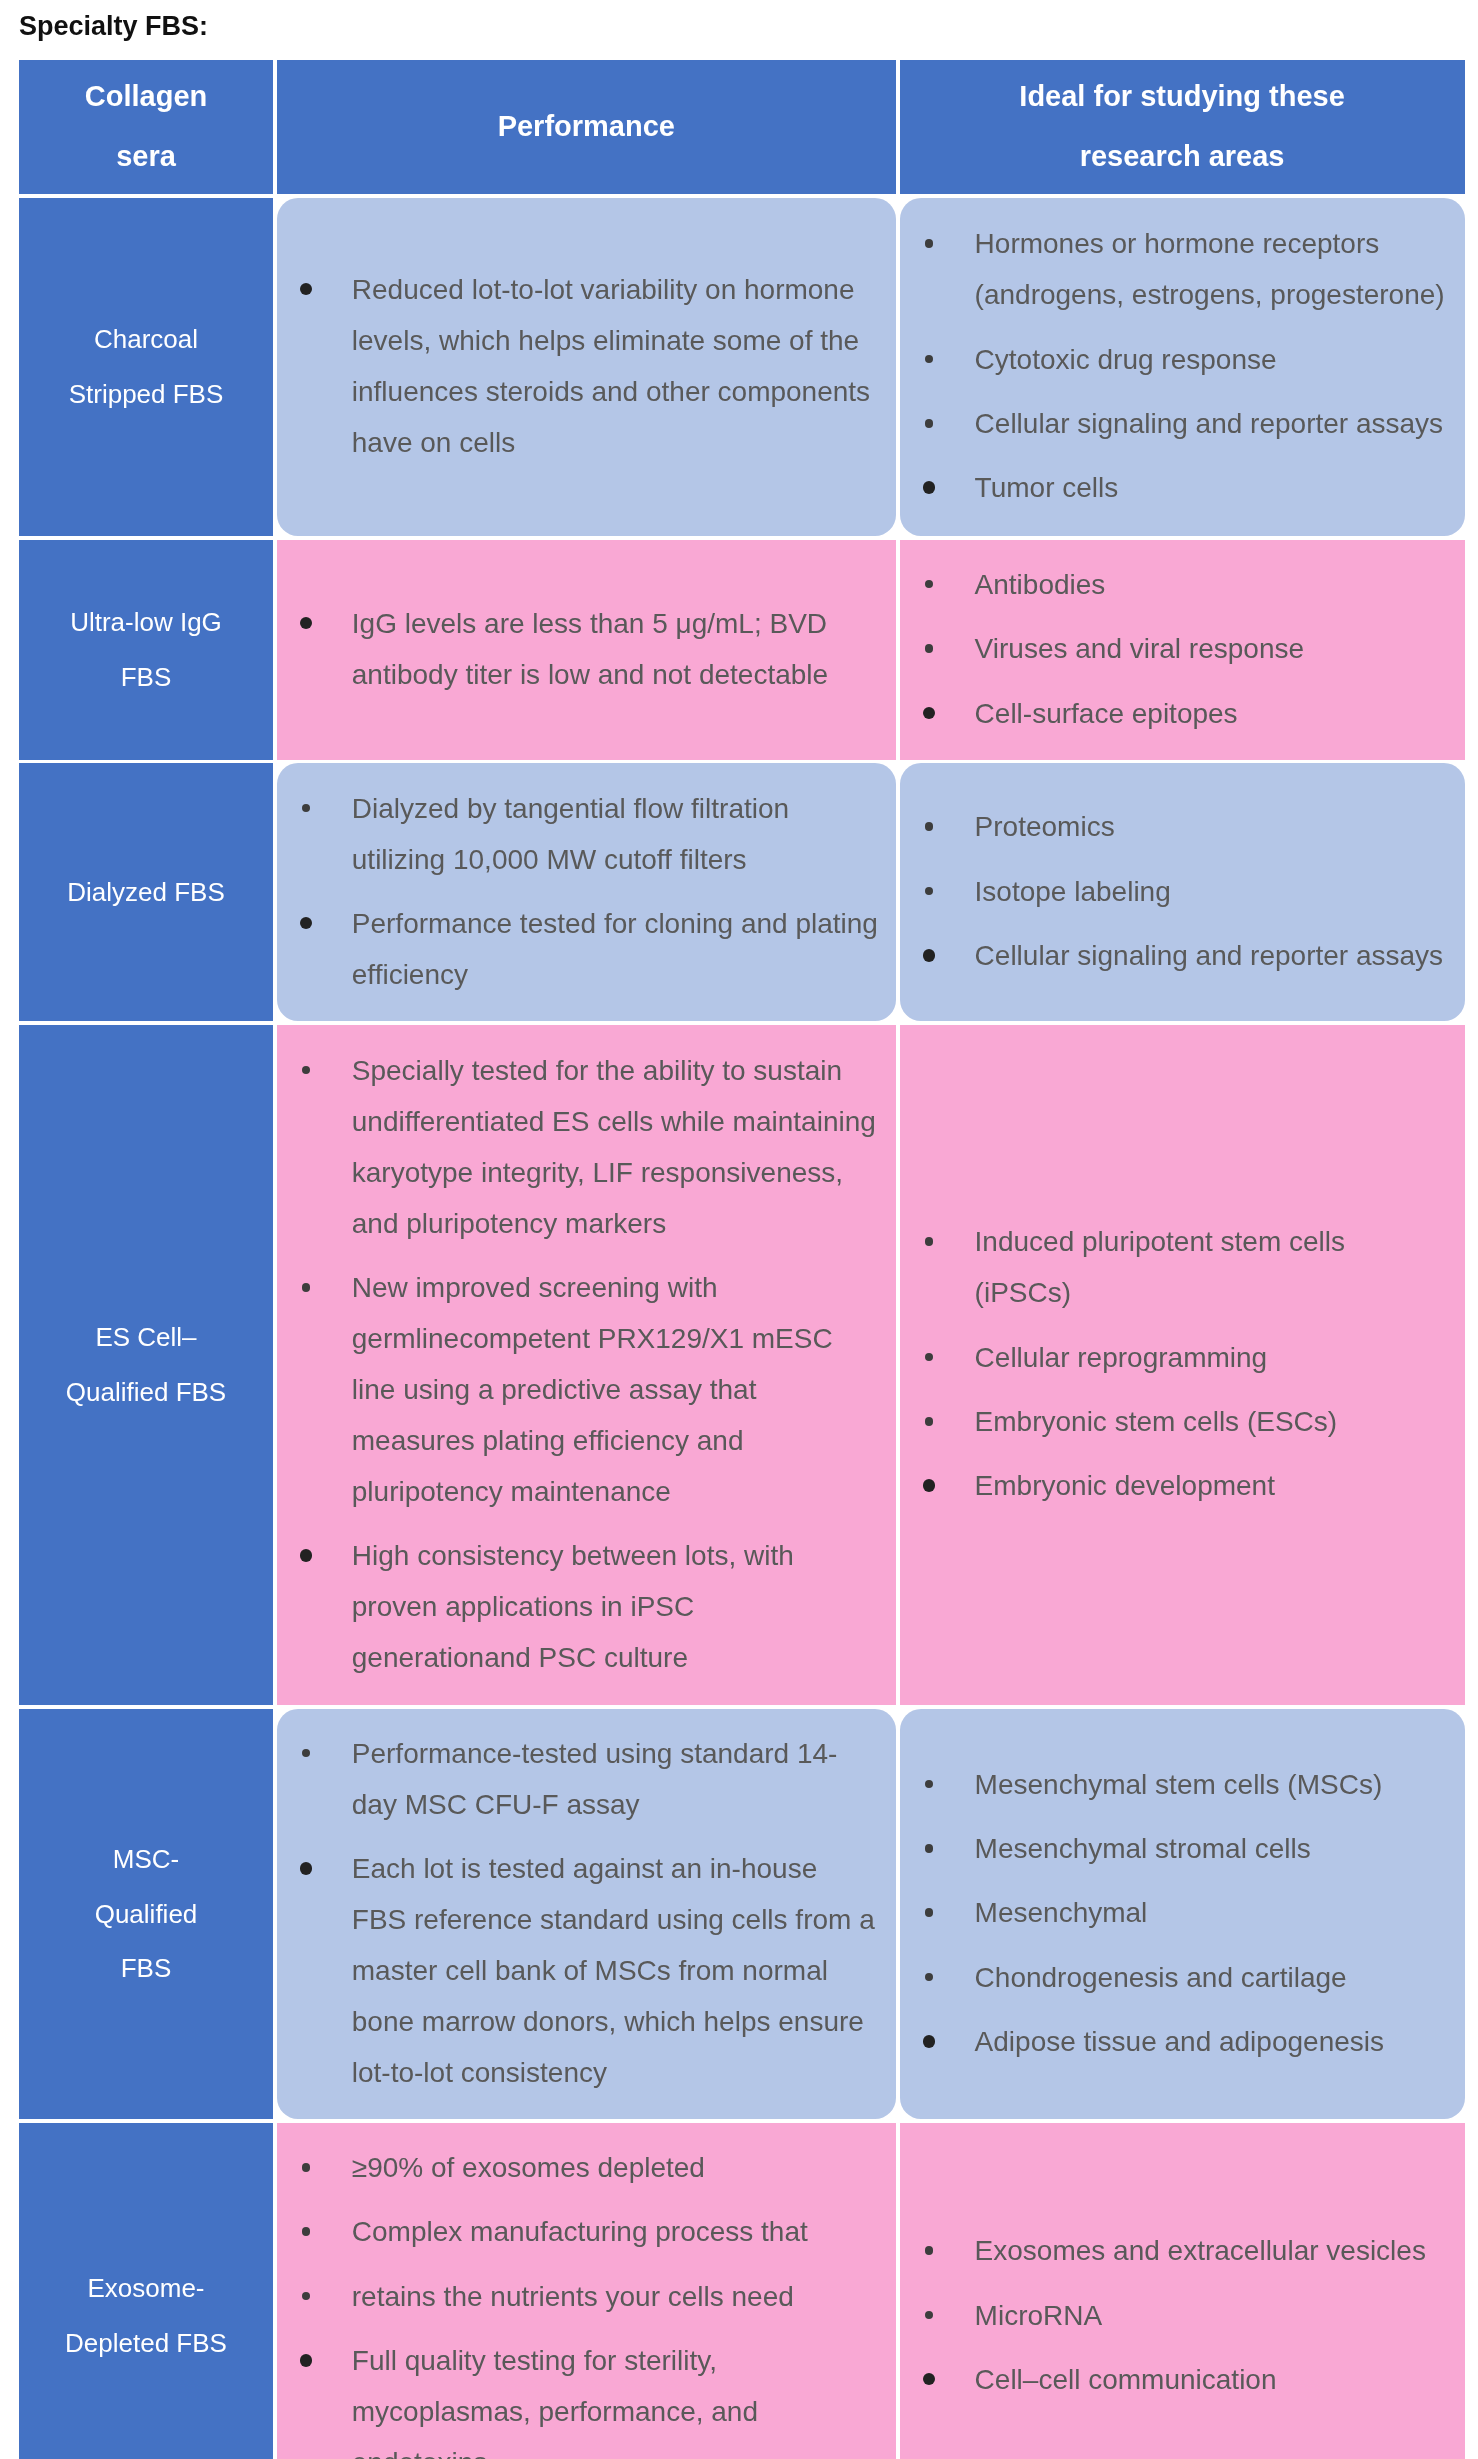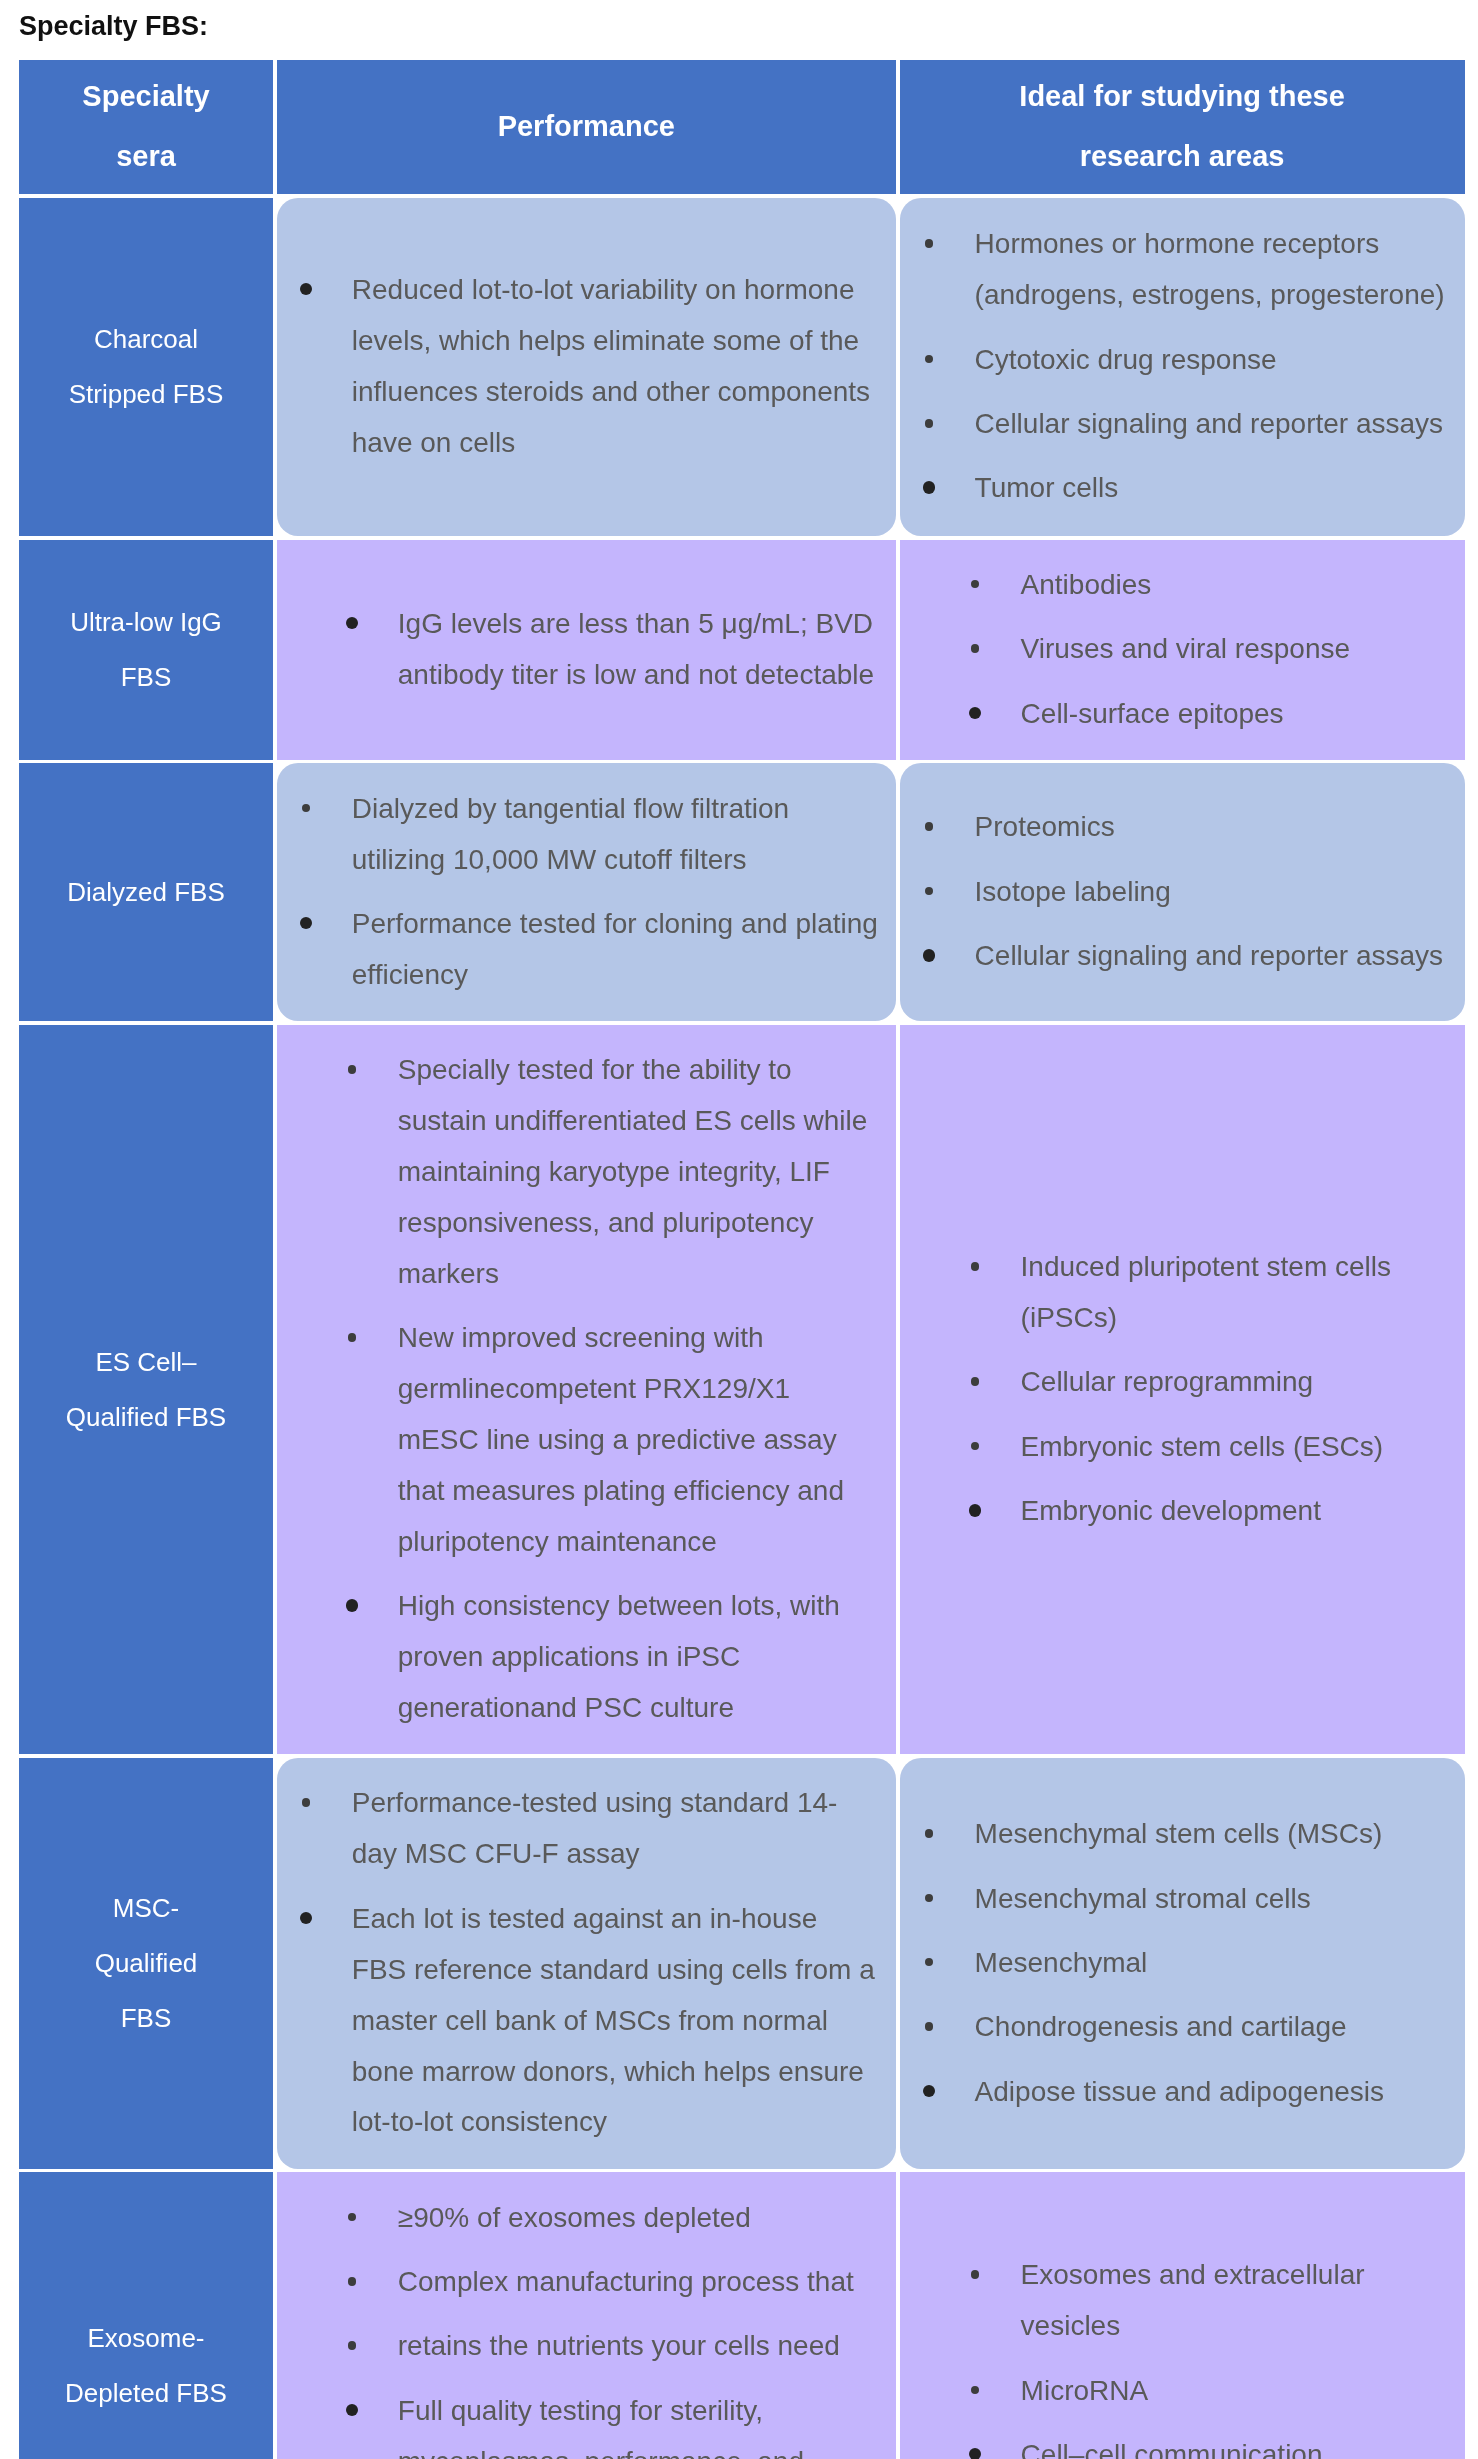--- a/index.html
+++ b/index.html
@@ -52,21 +52,21 @@
     color: #ffffff;
     font-weight: 400;
     font-size: 26px;
     line-height: 2.1;
     text-align: center;
     align-items: center;
     padding: 5.8px 7.7px;
   }
   
   .band-dark .body-cell  { background: #B4C6E7; border-radius: 21px; }
-  .band-light .body-cell { background: #c4b5fd; padding-left: 46px; }
+  .band-light .body-cell { background: #f9a8d4; }
   .body-cell {
     color: #595959;
     font-size: 28px;
     line-height: 1.82;
     padding: 15.4px 17.3px 15.4px 0;
   }
   ul.bullets { list-style: none; }
   ul.bullets li {
     position: relative;
     padding-left: 75px;
@@ -101,21 +101,21 @@
 </head>
 <body>
 
 <div class="page">
 
   <div class="title">Specialty FBS:</div>
 
   <div class="fbs-table">
 
     <div class="row header-row">
-      <div class="cell head prelines">Specialty
+      <div class="cell head prelines">Collagen
 sera</div>
       <div class="cell head prelines">Performance</div>
       <div class="cell head prelines">Ideal for studying these
 research areas</div>
     </div>
 
     <div class="row band-dark r1">
       <div class="cell label-cell prelines">Charcoal
 Stripped FBS</div>
       <div class="cell body-cell">

